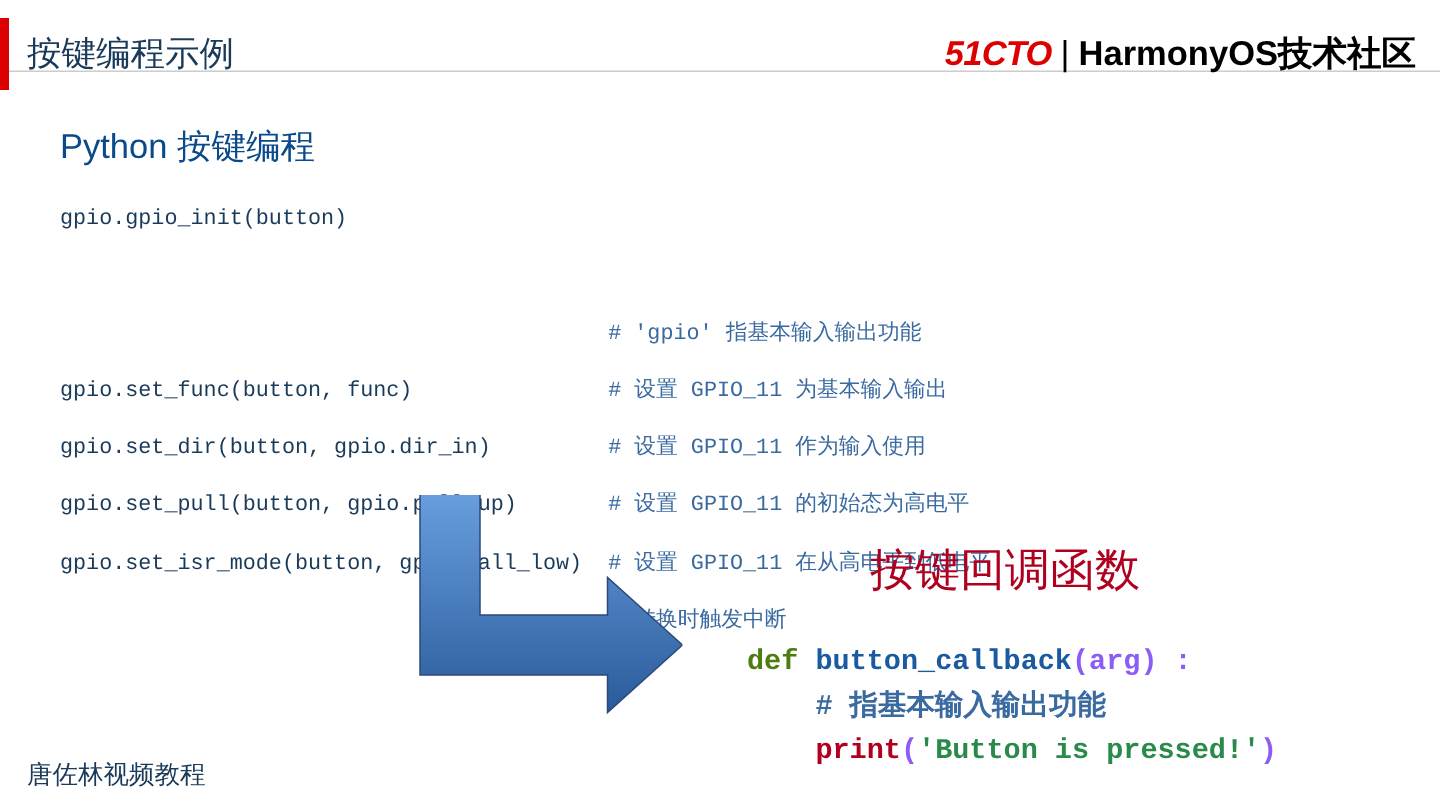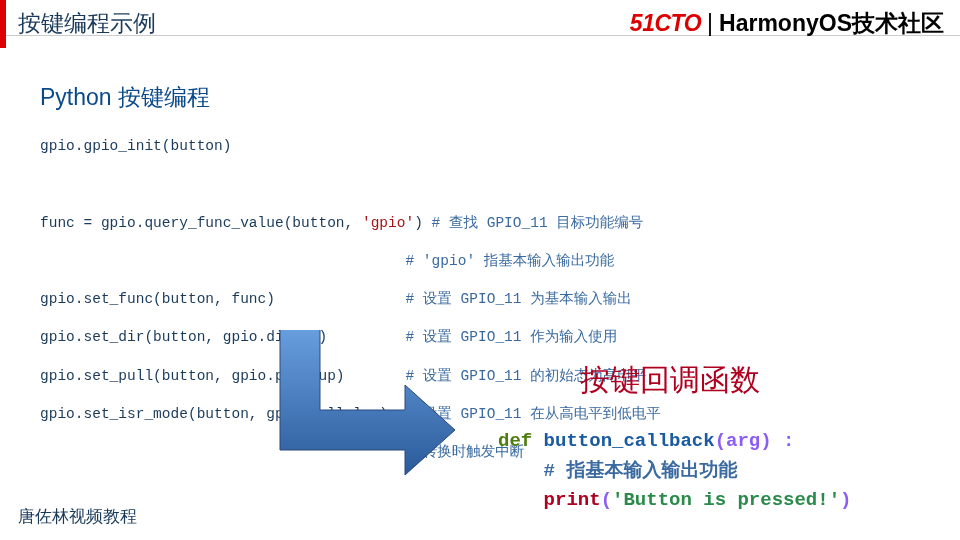--- a/index.html
+++ b/index.html
@@ -1,17 +1,17 @@
 <!DOCTYPE html>
 <html><head>
 <meta charset="utf-8">
 <style>
   * { margin: 0; padding: 0; box-sizing: border-box; }
   html, body { width: 960px; height: 540px; font-family: "Microsoft YaHei", Arial, sans-serif; background: #fff; position: relative; overflow: hidden; }
-  .header { position: absolute; top: 0; left: 0; right: 0; height: 36px; border-bottom: 1px solid #ccc; }
+  .header { position: absolute; top: 12px; left: 0; right: 0; height: 36px; border-bottom: 1px solid #ccc; }
   .red-bar { position: absolute; left: 0; top: 0; width: 6px; height: 48px; background: #d00; }
   .slide-title { position: absolute; left: 18px; top: 8px; font-size: 23px; color: #1a3a5a; font-weight: 400; }
   .header-right { position: absolute; right: 16px; top: 8px; font-size: 23px; font-weight: 700; }
   .brand-51cto { color: #d00; font-style: italic; letter-spacing: -0.5px; }
   .brand-sep { color: #000; font-weight: 400; margin: 0 6px; }
   .brand-os { color: #000; }
   .section-title { position: absolute; left: 40px; top: 82px; font-size: 23px; color: #0a4a8a; font-weight: 400; text-align: right; }
   .code-block { position: absolute; left: 40px; top: 118px; font-family: Consolas, "Courier New", monospace; font-size: 14.5px; line-height: 1.32; color: #1a3a5a; white-space: pre; }
   .code-line { display: block; }
   .str { color: #a31515; }
@@ -36,21 +36,20 @@
   <div class="header-right">
     <span class="brand-51cto">51CTO</span><span class="brand-sep">|</span><span class="brand-os">HarmonyOS技术社区</span>
   </div>
 </div>
 
 <div class="section-title">Python 按键编程</div>
 
 <div class="code-block">
 <span class="code-line">gpio.gpio_init(button)</span>
 <span class="code-line"> </span>
-<span class="code-line"><span>func = gpio.query_func_value(button, </span><span class="str">'gpio'</span><span>) </span><span class="cmt"># 查找 GPIO_11 目标功能编号</span></span>
 <span class="code-line"><span>                                          </span><span class="cmt"># 'gpio' 指基本输入输出功能</span></span>
 <span class="code-line"><span>gpio.set_func(button, func)               </span><span class="cmt"># 设置 GPIO_11 为基本输入输出</span></span>
 <span class="code-line"><span>gpio.set_dir(button, gpio.dir_in)         </span><span class="cmt"># 设置 GPIO_11 作为输入使用</span></span>
 <span class="code-line"><span>gpio.set_pull(button, gpio.pull_up)       </span><span class="cmt"># 设置 GPIO_11 的初始态为高电平</span></span>
 <span class="code-line"><span>gpio.set_isr_mode(button, gpio.fall_low)  </span><span class="cmt"># 设置 GPIO_11 在从高电平到低电平</span></span>
 <span class="code-line"><span>                                          </span><span class="cmt"># 转换时触发中断</span></span>
 <span class="code-line"> </span>
 <span class="code-line"><span>                                          </span></span>
 
 </div>

